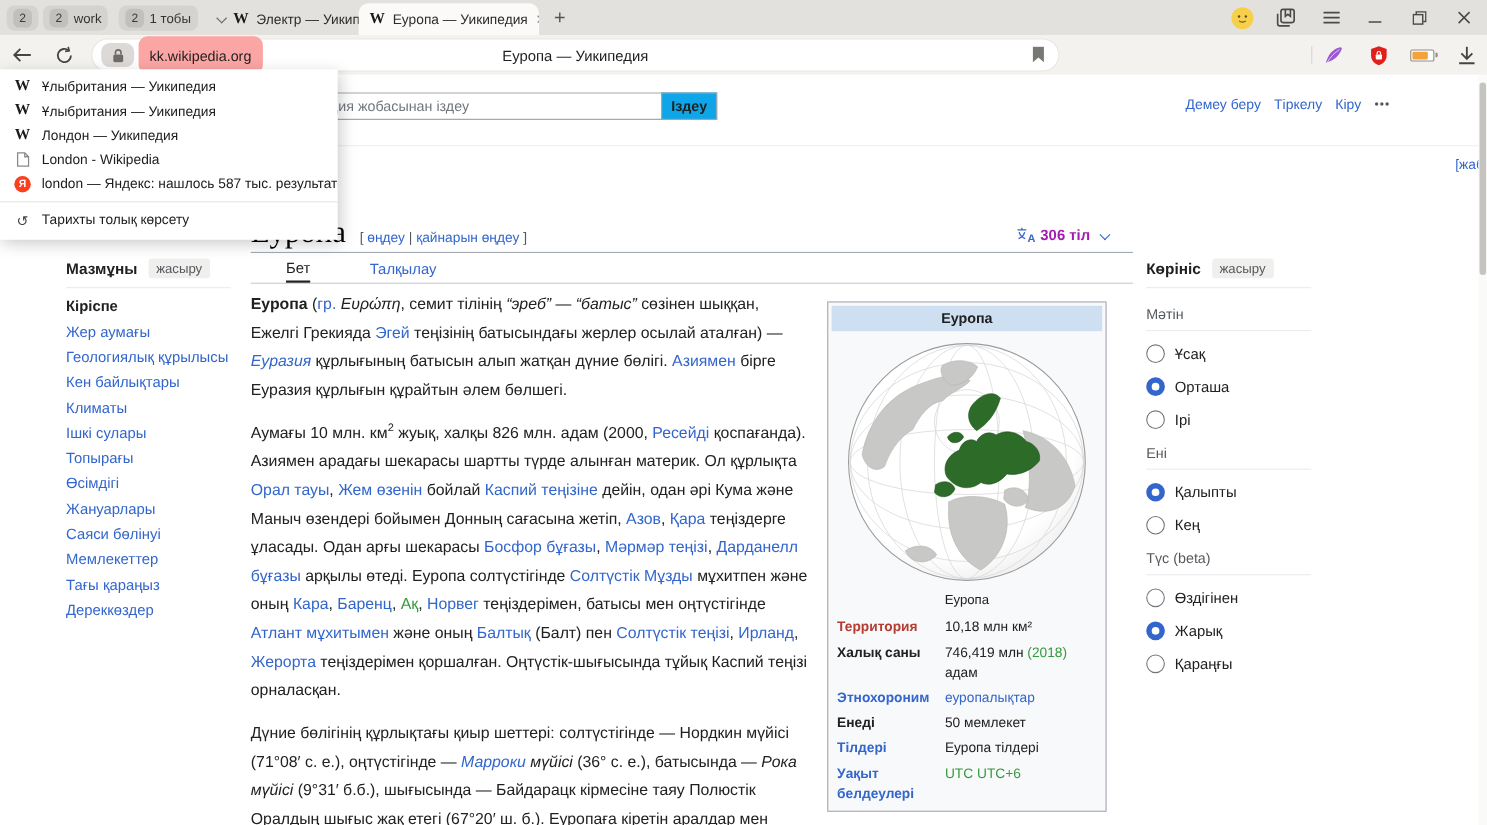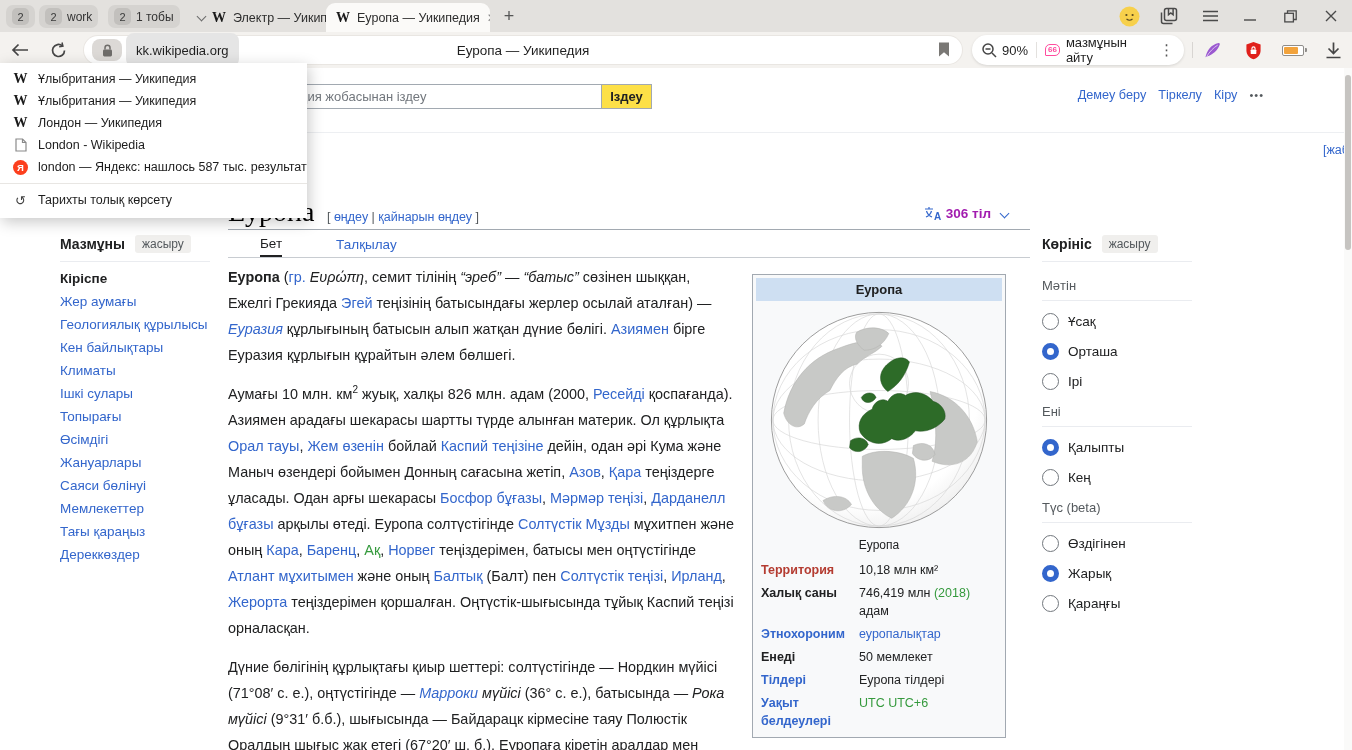--- a/index.html
+++ b/index.html
@@ -24,21 +24,21 @@
 .wglyph{font-family:"Liberation Serif",serif;font-weight:bold;font-size:14px;color:#1a1a1a;}
 .tclose{margin-left:auto;color:#8a8a8a;font-size:12px;}
 .newtab{position:absolute;top:4px;width:26px;height:25px;display:flex;align-items:center;justify-content:center;font-size:18px;color:#555;}
 .winbtn{position:absolute;top:0;height:32px;width:34px;display:flex;align-items:center;justify-content:center;color:#4a4a4a;}
 
 
 .toolbar{position:absolute;left:0;top:32px;width:1352px;height:36px;background:#f4f2ef;}
 .navbtn{position:absolute;top:6px;width:28px;height:24px;display:flex;align-items:center;justify-content:center;}
 .addressbar{position:absolute;left:84px;top:4px;width:878px;height:28px;background:#fff;border-radius:14px;display:flex;align-items:center;padding:0 8px;box-shadow:0 0 0 1px #e9e6e2;}
 .lockchip{width:30px;height:22px;background:#dcd9d6;border-radius:8px;display:flex;align-items:center;justify-content:center;margin-right:4px;}
-.urlchip{background:#e5e5e5;border-radius:8px;height:34px;display:flex;align-items:center;padding:0 10px;font-size:13px;color:#1f1f1f;}
+.urlchip{background:#fca5a5;border-radius:8px;height:34px;display:flex;align-items:center;padding:0 10px;font-size:13px;color:#1f1f1f;}
 .bartitle{position:absolute;left:0;right:0;text-align:center;font-size:13.5px;color:#1f1f1f;pointer-events:none;}
 .barflag{position:absolute;right:12px;top:6px;}
 .toolspill{position:absolute;left:972px;top:3px;width:212px;height:30px;background:#fff;border-radius:15px;box-shadow:0 1px 3px rgba(0,0,0,.12);display:flex;align-items:center;padding:0 10px;gap:8px;font-size:13px;color:#1f1f1f;}
 .pilldiv{width:1px;height:16px;background:#e3e1de;}
 .quoteic{border:1.5px solid #ff4b9e;color:#ff4b9e;border-radius:5px 5px 5px 1px;font-size:8px;font-weight:bold;padding:1px 2px;line-height:1;}
 .kebab{color:#555;font-size:15px;letter-spacing:0;}
 .toolsep{position:absolute;left:1192px;top:10px;width:1px;height:16px;background:#d8d5d2;}
 .tbicon{position:absolute;top:7px;width:26px;height:22px;display:flex;align-items:center;justify-content:center;}
 .battery{width:22px;height:11px;border:1px solid #8f8d8a;border-radius:2px;position:relative;background:#fff;}
 .battery::before{content:"";position:absolute;left:1px;top:1px;bottom:1px;width:70%;background:#f2a33c;border-radius:1px;}
@@ -50,21 +50,21 @@
 .sic{width:17px;display:flex;justify-content:center;flex:none;}
 .yico{width:15px;height:15px;border-radius:50%;background:#fc3f1d;color:#fff;font-size:9.5px;font-weight:bold;display:flex;align-items:center;justify-content:center;}
 .sdiv{height:1px;background:#e8e6e3;margin:5px 0;}
 .histic{font-size:13px;color:#444;}
 
 
 .page{position:absolute;left:0;top:68px;width:1352px;height:682px;background:#fff;}
 .hdrline{position:absolute;left:0;top:64px;width:1344px;height:1px;background:#edeff2;}
 .wsearch{position:absolute;left:250px;top:16px;width:352px;height:25px;border:1px solid #a2a9b1;border-radius:2px 0 0 2px;padding:0 7px;font-size:13px;color:#222;font-family:"Liberation Sans",sans-serif;}
 .wsearch::placeholder{color:#72777d;}
-.wsearchbtn{position:absolute;left:601px;top:16px;width:51px;height:25px;background:#fde047;border:1px solid #a2a9b1;font-weight:bold;font-size:13px;color:#202122;}
+.wsearchbtn{position:absolute;left:601px;top:16px;width:51px;height:25px;background:#0ea5e9;border:1px solid #a2a9b1;font-weight:bold;font-size:13px;color:#202122;}
 .userlinks{position:absolute;right:88px;top:20px;font-size:12.7px;display:flex;gap:12px;align-items:center;}
 .banner{position:absolute;left:310px;top:73px;width:730px;height:32px;border:1px solid #a7d7f9;border-radius:16px;display:flex;align-items:center;padding-left:20px;font-size:13px;gap:5px;}
 .bclose{position:absolute;left:1323px;top:75px;font-size:12.5px;color:#3366cc;}
 .tgic{width:19px;height:19px;border-radius:50%;background:#37aee2;display:inline-flex;align-items:center;justify-content:center;margin:0 3px;}
 .arthead{position:absolute;left:228px;top:128px;width:802px;height:34px;border-bottom:1px solid #a2a9b1;}
 .arthead h1{display:inline;font-family:"Liberation Serif",serif;font-weight:normal;font-size:28px;color:#000;}
 .editlinks{font-size:12.5px;color:#54595d;margin-left:8px;}
 .langsel{position:absolute;right:22px;top:10px;font-size:13.5px;font-weight:bold;color:#3366cc;display:flex;align-items:center;gap:5px;}
 .tabsrow{position:absolute;left:228px;top:164px;width:802px;height:26px;border-bottom:1px solid #c8ccd1;font-size:13.5px;}
 .trleft{position:absolute;left:0;display:flex;gap:22px;height:26px;}
@@ -194,35 +194,20 @@
     </span>
     <span class="urlchip">kk.wikipedia.org</span>
     <span class="bartitle">Еуропа — Уикипедия</span>
     <span class="barflag">
       <svg width="12" height="15" viewBox="0 0 12 15">
           <path d="M1,0.5 h10 v14 l-5,-4.2 l-5,4.2 z" fill="#7a7875"></path>
         </svg>
     </span>
   </div>
 
-  <div class="toolspill">
-    <span style="display:flex;align-items:center;gap:5px;">
-      <svg width="15" height="15" viewBox="0 0 15 15" fill="none" stroke="#454545" stroke-width="1.5">
-        <circle cx="6" cy="6" r="5"></circle>
-          <path d="M10,10 l4,4 M3.5,6 h5"></path>
-      </svg>
-      <span>90%</span>
-    </span>
-    <span class="pilldiv"></span>
-    <span style="display:flex;align-items:center;gap:6px;">
-      <span class="quoteic">66</span>
-      <span>мазмұнын айту</span>
-    </span>
-    <span class="kebab" style="margin-left:auto;">⋮</span>
-  </div>
   <span class="toolsep"></span>
 
   <div class="tbicon" style="left:1199px;">
     <svg width="18" height="18" viewBox="0 0 22 22">
       <path d="M3,20 C5,11 10,4.5 19,2.5 C20.2,2.4 21,3.4 20.4,4.6 C17.5,12 12,16.8 4.8,18.8 Z" fill="#9b59d0"></path>
       <path d="M4.5,19 C8,13 13,8 18,5" stroke="#e7d6f7" stroke-width="1" fill="none"></path>
     </svg>
   </div>
   <div class="tbicon" style="left:1240px;">
     <svg width="17" height="19" viewBox="0 0 24 26">

